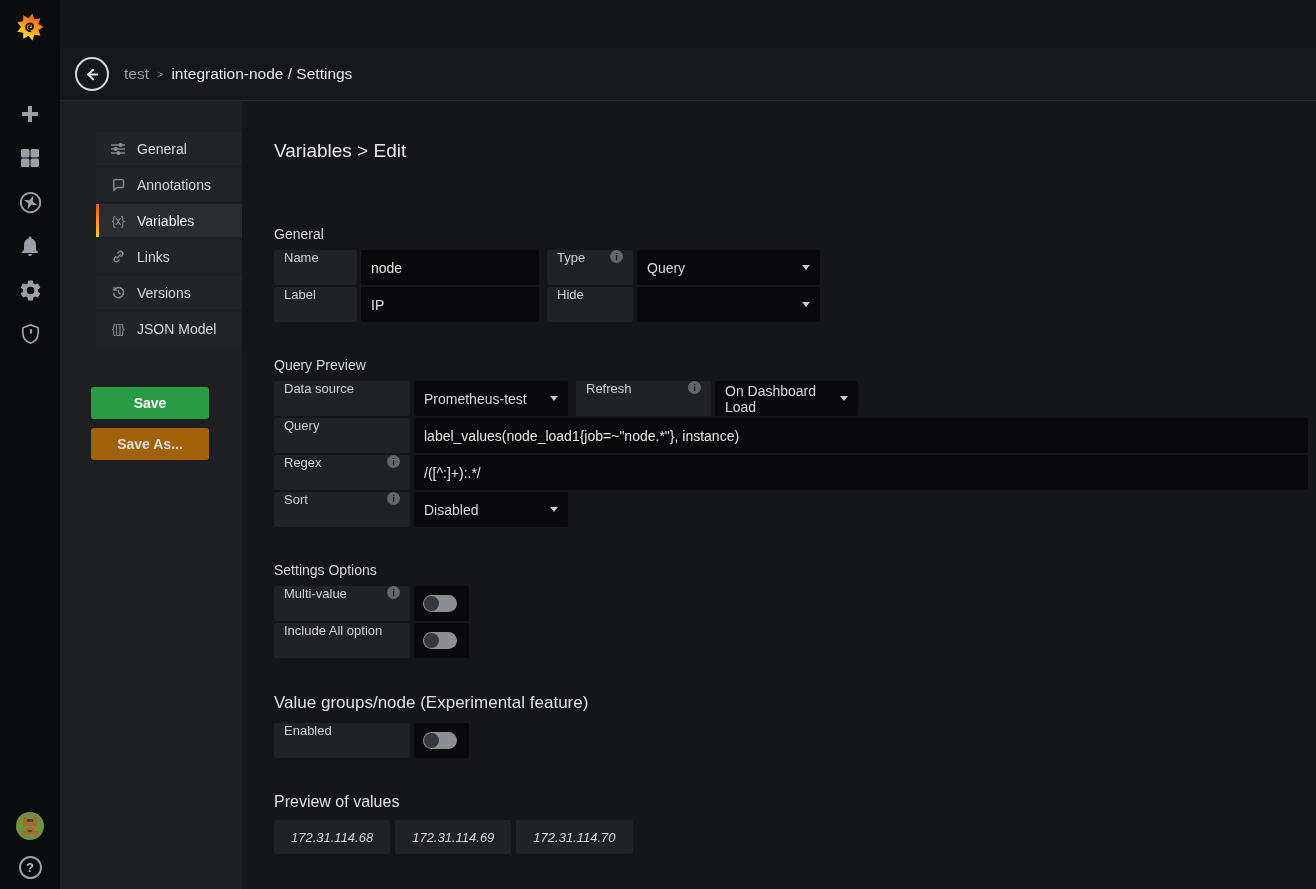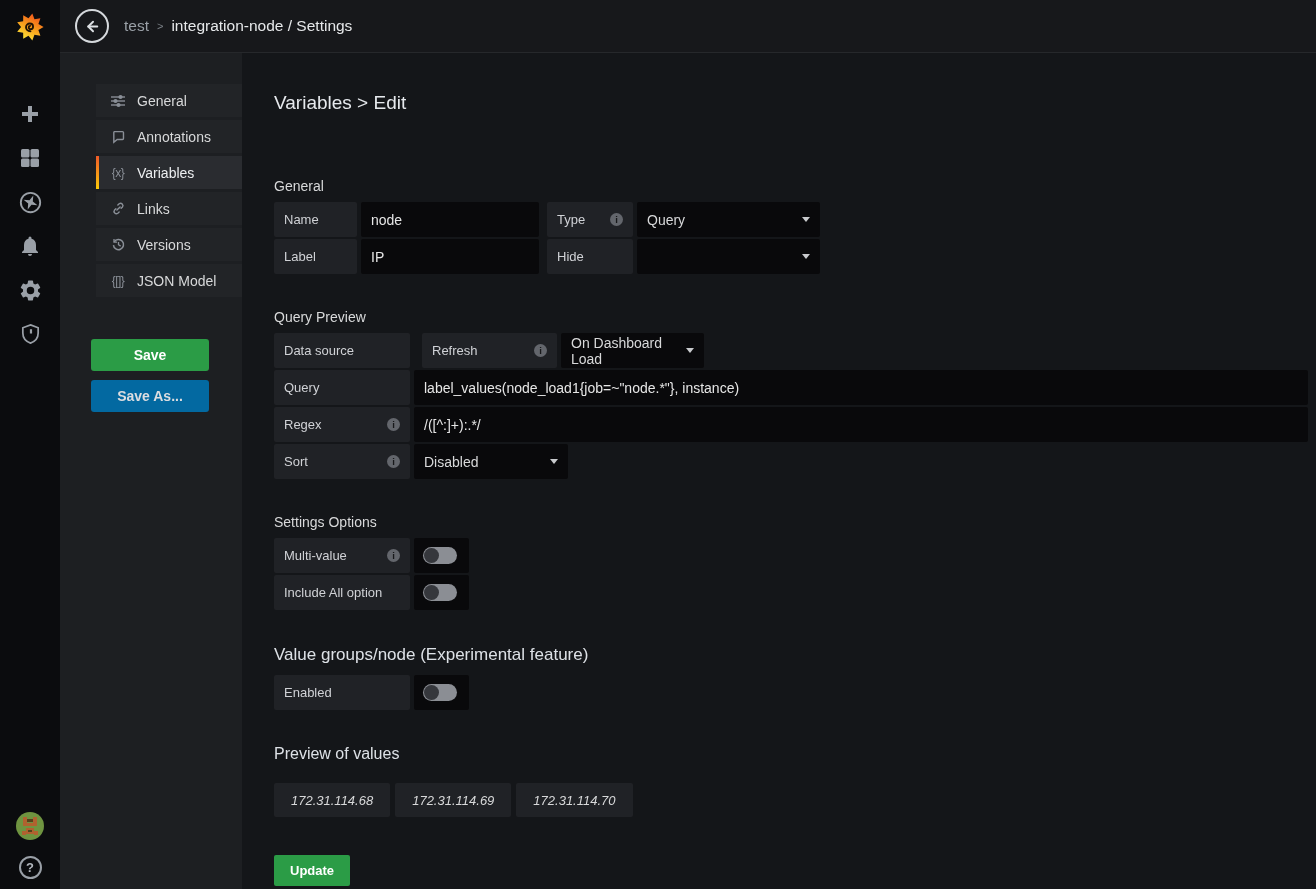--- a/index.html
+++ b/index.html
@@ -19,21 +19,21 @@
   .side-icon { width:28px; height:26px; margin-bottom:18px; display:flex; align-items:center; justify-content:center; color:#9aa0a7; cursor:pointer; }
   .side-icon svg { display:block; }
   .side-bottom { margin-top:auto; display:flex; flex-direction:column; align-items:center; margin-bottom:10px; }
   .avatar { width:30px; height:30px; border-radius:50%; overflow:hidden; cursor:pointer; margin-bottom:15px; }
   .help-circle { width:23px; height:23px; border:2px solid #9aa0a7; border-radius:50%; color:#b4b9bf;
     font-size:13px; font-weight:700; display:flex; align-items:center; justify-content:center; cursor:pointer; }
 
   
   .right { flex:1; display:flex; flex-direction:column; min-width:0; }
   .navbar { height:53px; flex:0 0 auto; background:#17181b; border-bottom:1px solid #26282b;
-    display:flex; align-items:center; padding-left:15px; }
+    display:flex; align-items:center; padding-left:15px;margin-top:48px; }
   .back-btn { width:34px; height:34px; border:2px solid #d5d8dc; border-radius:50%;
     display:flex; align-items:center; justify-content:center; cursor:pointer; flex:0 0 auto; }
   .breadcrumb { margin-left:15px; font-size:15.5px; display:flex; align-items:center; }
   .crumb-dash { color:#9aa0a7; cursor:pointer; }
   .crumb-sep { color:#7b8087; margin:0 8px; font-size:11px; }
   .crumb-page { color:#e6e8ea; font-weight:500; }
 
   .page { flex:1; display:flex; min-height:0; }
 
   
@@ -41,35 +41,35 @@
   .nav-item { height:33px; margin:0 0 3px 36px; display:flex; align-items:center; padding-left:12px;
     background:rgba(255,255,255,0.025); color:#d8d9da; font-size:14px; cursor:pointer; position:relative; }
   .nav-item .nicon { width:20px; margin-right:9px; display:flex; justify-content:center; align-items:center; color:#8a8f97; font-size:12px; }
   .nav-item.active { background:#2a2c30; color:#eceef0; }
   .nav-item.active::before { content:""; position:absolute; left:0; top:0; bottom:0; width:3px;
     background:linear-gradient(#f05a28, #fbca0a); }
   .glyph-icon { font-size:12.5px; font-weight:500; letter-spacing:-0.5px; color:#8a8f97; font-style:normal; }
   .nav-save-area { margin:42px 0 0 31px; width:118px; }
   .btn { border:none; border-radius:3px; cursor:pointer; font-family:"Liberation Sans",sans-serif; }
   .save-btn { width:118px; height:32px; background:#2b9c46; color:#fff; font-size:14px; font-weight:700; }
-  .saveas-btn { width:118px; height:32px; background:#0369a1; color:#dcdde0; font-size:14px; font-weight:700; margin-top:9px; }
+  .saveas-btn { width:118px; height:32px; background:#a16207; color:#dcdde0; font-size:14px; font-weight:700; margin-top:9px; }
 
   
   .content { flex:1; min-width:0; padding:39px 8px 0 32px; }
   .page-title { font-size:19px; font-weight:500; color:#e6e9ed; margin-bottom:64px; }
   .section { margin-top:35px; }
   .section.first { margin-top:0; }
   .section-heading { font-size:14px; font-weight:500; color:#d8d9da; margin-bottom:8px; }
   .section-heading.lg { font-size:17px; color:#dde1e6; margin-bottom:10px; }
-  .section-heading.md { font-size:16px; color:#dde1e6; margin-bottom:20px; }
+  .section-heading.md { font-size:16px; color:#dde1e6; margin-bottom:9px; }
 
   .form-row { display:flex; margin-bottom:2px; }
   .pair { display:flex; margin-right:8px; }
   .flabel { background:#202226; color:#d0d2d6; font-size:13px; font-weight:500; height:35px;
-    display:flex; align-items:center; padding:0 10px; border-radius:2px; margin-right:4px; flex:0 0 auto; }
+    display:flex; padding:0 10px; border-radius:2px; margin-right:4px; flex:0 0 auto; }
   .flabel.spread { justify-content:space-between; }
   .finput { background:#09090b; border:none; outline:none; color:#e6e6e6; font-size:14px; height:35px;
     padding:0 10px; border-radius:2px; font-family:"Liberation Sans",sans-serif; }
   .fselect { background:#09090b; color:#d8d9da; font-size:14px; height:35px; display:flex; align-items:center;
     justify-content:space-between; padding:0 10px; border-radius:2px; cursor:pointer; }
   .caret { width:0; height:0; border-left:4px solid transparent; border-right:4px solid transparent;
     border-top:5px solid #c9cbce; margin-left:8px; flex:0 0 auto; }
   .info { width:13px; height:13px; border-radius:50%; background:#63666c; color:#17181a; font-size:9.5px;
     font-weight:700; display:flex; align-items:center; justify-content:center; margin-left:8px; cursor:pointer; flex:0 0 auto; }
   .info::after { content:"i"; }
@@ -297,20 +297,24 @@
 
         
         <section class="section">
           <div class="section-heading">Query Preview</div>
 
           <div class="form-row">
             <div class="pair">
               <span class="flabel w136">
                 <span>Data source</span>
               </span>
+              <div class="fselect w154">
+                <span>Prometheus-test</span>
+                <span class="caret"></span>
+              </div>
             </div>
             <div class="pair">
               <span class="flabel spread w135">
                 <span>Refresh</span>
                 <span class="info"></span>
               </span>
               <div class="fselect w167">
                 <span>On Dashboard Load</span>
                 <span class="caret"></span>
               </div>

